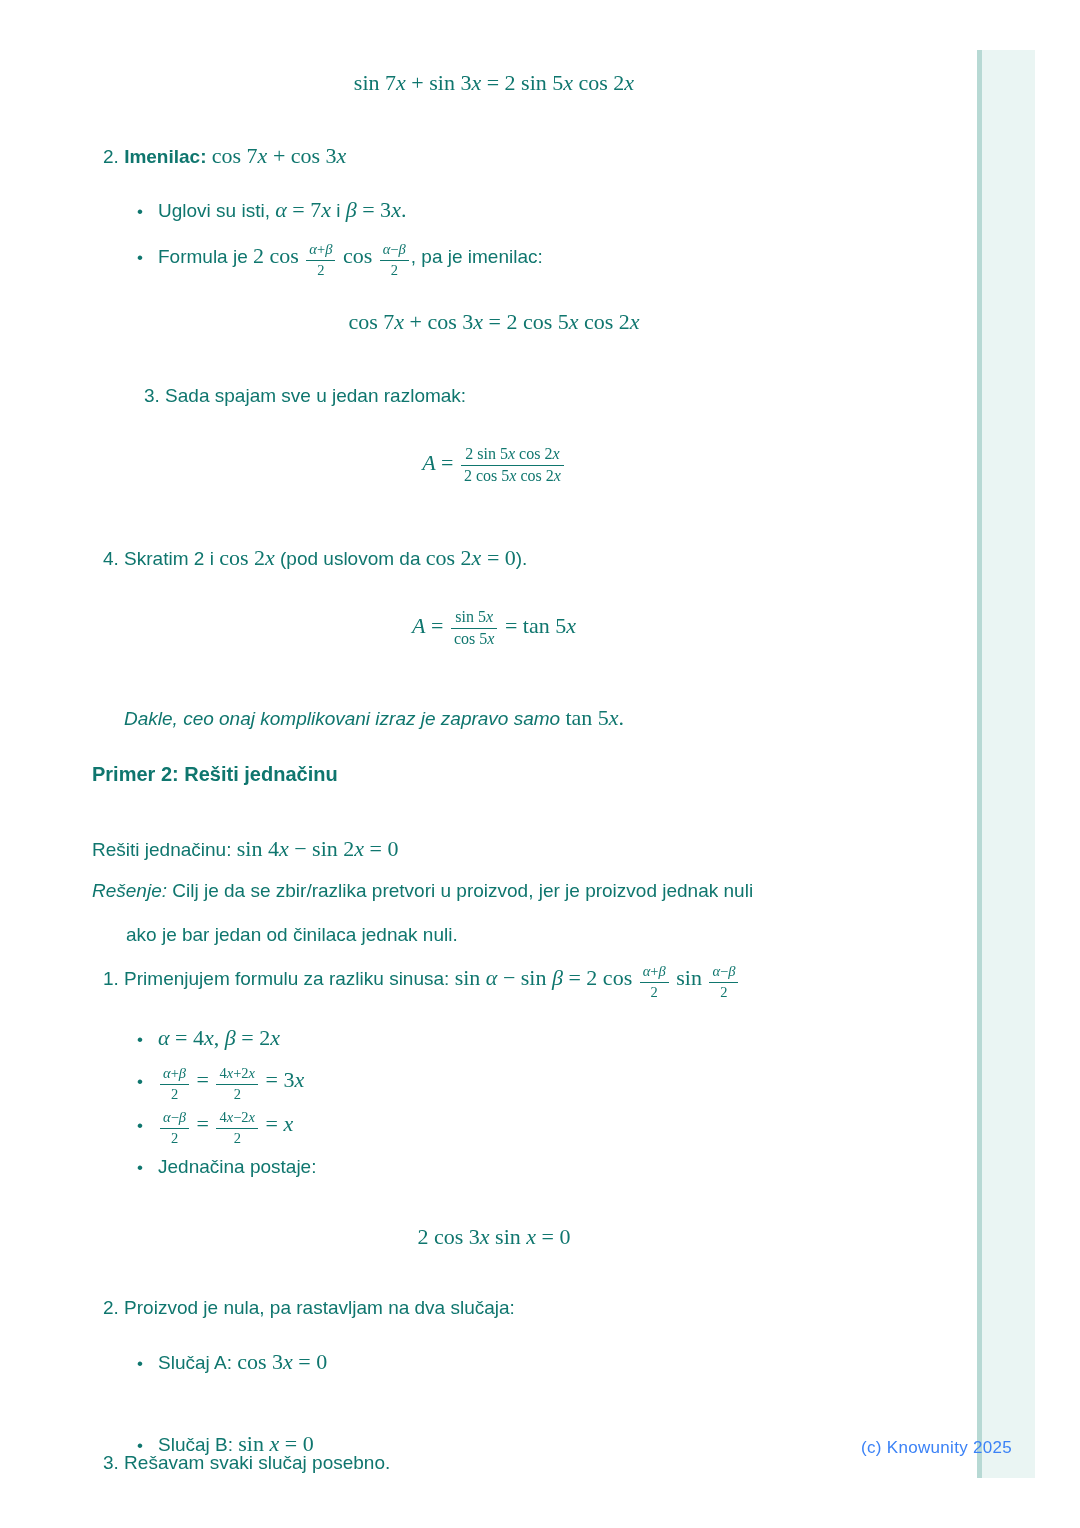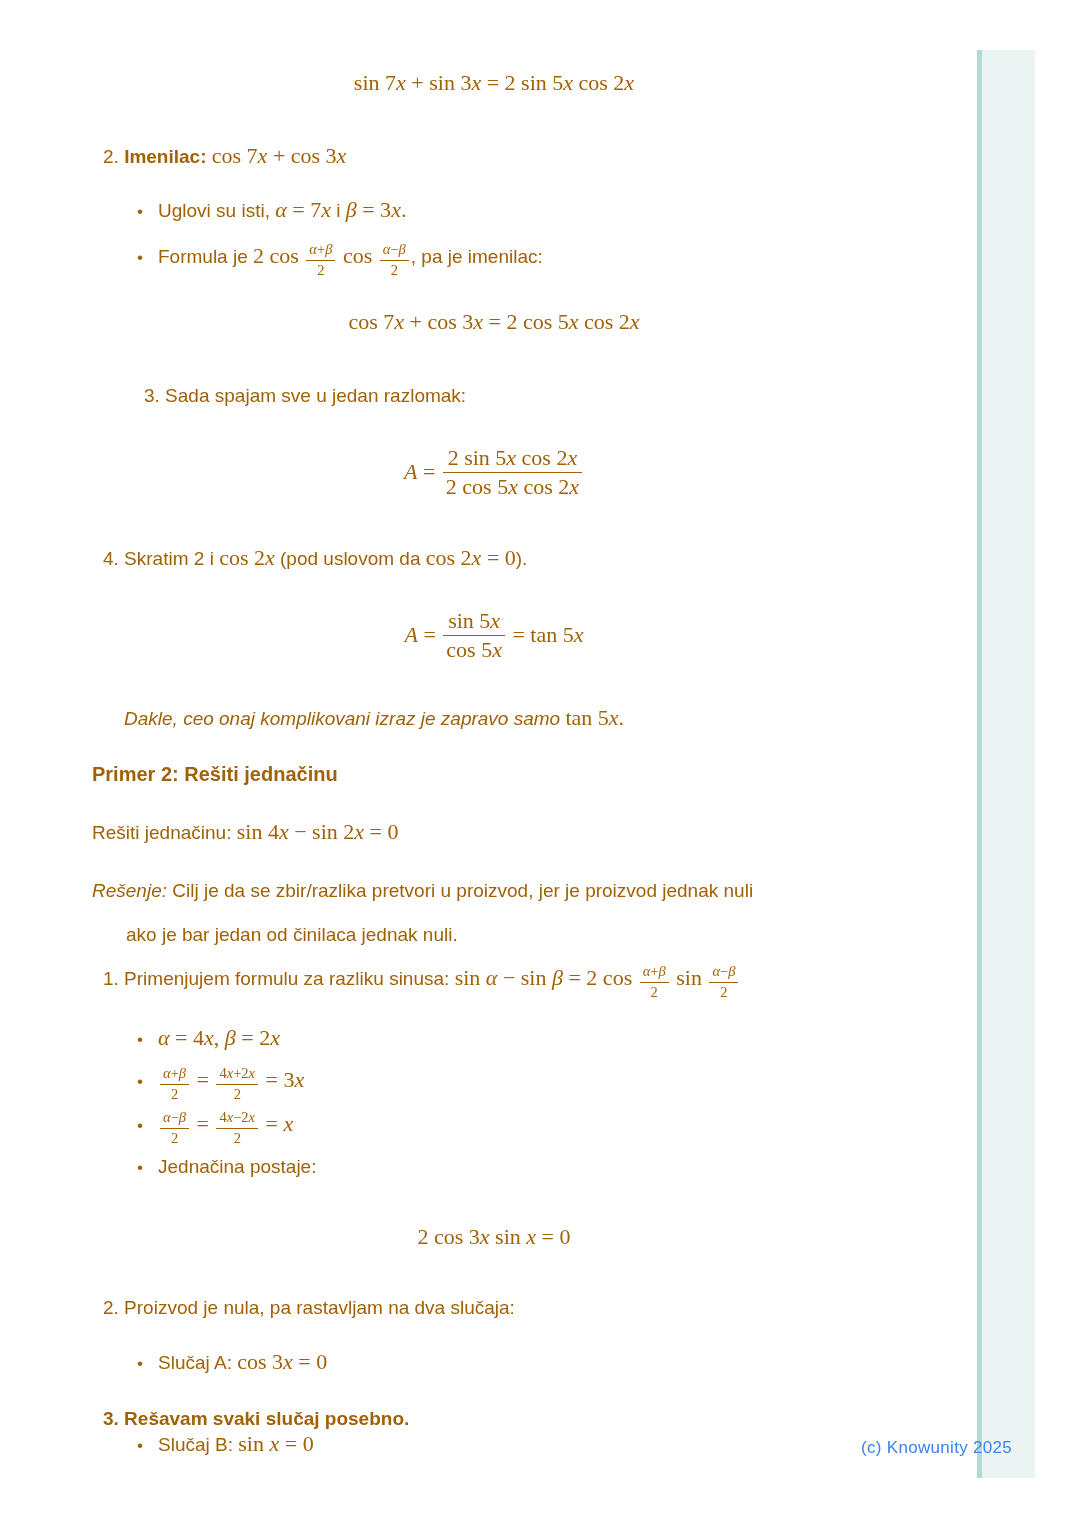--- a/index.html
+++ b/index.html
@@ -10,35 +10,35 @@
   }
   .stripe{
     position:absolute;left:977px;top:50px;width:53px;height:1428px;
     background:#eaf5f3;border-left:5px solid #b7d9d4;z-index:1;
   }
   .watermark{
     position:absolute;top:1438px;right:68px;z-index:3;
     font-size:17px;color:#3b82f6;letter-spacing:0.3px;
   }
   .block{
-    position:absolute;z-index:2;color:#a16207;
+    position:absolute;z-index:2;color:#0f766e;
     font-size:19px;line-height:30px;white-space:nowrap;
   }
-  .block.h{font-weight:700;font-size:20px;color:#a16207;}
+  .block.h{font-weight:700;font-size:20px;color:#0f766e;}
   .block.center{left:91px;width:806px;text-align:center;}
   .block.li{left:137px;}
   .bullet{display:inline-block;width:21px;font-size:17px;}
   .tk-b{font-weight:700;}
   .tk-ti{font-style:italic;}
   .tk-r,.tk-i{font-family:"Liberation Serif","DejaVu Serif",serif;font-size:22px;}
   .tk-i{font-style:italic;}
   .frac{
     display:inline-block;text-align:center;vertical-align:-0.68em;
     font-family:"Liberation Serif","DejaVu Serif",serif;
-    font-size:22px;line-height:1.18;margin:0 2px;
+    font-size:16px;line-height:1.18;margin:0 2px;
   }
   .frac .num{display:block;padding:0 3px 1px;border-bottom:1.4px solid currentColor;}
   .frac .den{display:block;padding:1px 3px 0;}
   .frac.small{font-size:14.5px;vertical-align:-0.8em;}
   .frac .tk-r,.frac .tk-i{font-size:inherit;}
 </style>
 </head>
 <body>
 
 <div class="stripe"></div>
@@ -50,26 +50,26 @@
     <div class="block p" style="top: 141px; left: 103px;"><span class="tk-t">2. </span><span class="tk-b">Imenilac: </span><span class="tk-r">cos 7</span><span class="tk-i">x</span><span class="tk-r"> + cos 3</span><span class="tk-i">x</span></div>
     <div class="block li" style="top: 195px;"><span class="bullet">•</span><span class="tk-t">Uglovi su isti, </span><span class="tk-i">α</span><span class="tk-r"> = 7</span><span class="tk-i">x</span><span class="tk-t"> i </span><span class="tk-i">β</span><span class="tk-r"> = 3</span><span class="tk-i">x</span><span class="tk-r">.</span></div>
     <div class="block li" style="top: 241px;"><span class="bullet">•</span><span class="tk-t">Formula je </span><span class="tk-r">2 cos </span><span class="frac small"><span class="num"><span class="tk-i">α</span><span class="tk-r">+</span><span class="tk-i">β</span></span><span class="den"><span class="tk-r">2</span></span></span><span class="tk-r"> cos </span><span class="frac small"><span class="num"><span class="tk-i">α</span><span class="tk-r">−</span><span class="tk-i">β</span></span><span class="den"><span class="tk-r">2</span></span></span><span class="tk-t">, pa je imenilac:</span></div>
     <div class="block center" style="top: 307px;"><span class="tk-r">cos 7</span><span class="tk-i">x</span><span class="tk-r"> + cos 3</span><span class="tk-i">x</span><span class="tk-r"> = 2 cos 5</span><span class="tk-i">x</span><span class="tk-r"> cos 2</span><span class="tk-i">x</span></div>
     <div class="block p" style="top: 381px; left: 103px; margin-left: 41px;"><span class="tk-t">3. Sada spajam sve u jedan razlomak:</span></div>
     <div class="block center" style="top: 445px;"><span class="tk-i">A</span><span class="tk-r"> = </span><span class="frac"><span class="num"><span class="tk-r">2 sin 5</span><span class="tk-i">x</span><span class="tk-r"> cos 2</span><span class="tk-i">x</span></span><span class="den"><span class="tk-r">2 cos 5</span><span class="tk-i">x</span><span class="tk-r"> cos 2</span><span class="tk-i">x</span></span></span></div>
     <div class="block p" style="top: 543px; left: 103px;"><span class="tk-t">4. Skratim 2 i </span><span class="tk-r">cos 2</span><span class="tk-i">x</span><span class="tk-t"> (pod uslovom da </span><span class="tk-r">cos 2</span><span class="tk-i">x</span><span class="tk-r"> = 0</span><span class="tk-t">).</span></div>
     <div class="block center" style="top: 608px;"><span class="tk-i">A</span><span class="tk-r"> = </span><span class="frac"><span class="num"><span class="tk-r">sin 5</span><span class="tk-i">x</span></span><span class="den"><span class="tk-r">cos 5</span><span class="tk-i">x</span></span></span><span class="tk-r"> = tan 5</span><span class="tk-i">x</span></div>
     <div class="block p" style="top: 703px; left: 124px;"><span class="tk-ti">Dakle, ceo onaj komplikovani izraz je zapravo samo </span><span class="tk-r">tan 5</span><span class="tk-i">x</span><span class="tk-r">.</span></div>
     <div class="block h" style="top: 759px; left: 92px;"><span class="tk-b">Primer 2: Rešiti jednačinu</span></div>
-    <div class="block p" style="top: 817px; left: 92px;"><span class="tk-t">Rešiti jednačinu: </span><span class="tk-r">sin 4</span><span class="tk-i">x</span><span class="tk-r"> − sin 2</span><span class="tk-i">x</span><span class="tk-r"> = 0</span></div>
+    <div class="block p" style="top: 834px; left: 92px;"><span class="tk-t">Rešiti jednačinu: </span><span class="tk-r">sin 4</span><span class="tk-i">x</span><span class="tk-r"> − sin 2</span><span class="tk-i">x</span><span class="tk-r"> = 0</span></div>
     <div class="block p" style="top: 876px; left: 92px;"><span class="tk-ti">Rešenje: </span><span class="tk-t">Cilj je da se zbir/razlika pretvori u proizvod, jer je proizvod jednak nuli</span></div>
     <div class="block p" style="top: 920px; left: 92px; margin-left: 34px;"><span class="tk-t">ako je bar jedan od činilaca jednak nuli.</span></div>
     <div class="block p" style="top: 963px; left: 103px;"><span class="tk-t">1. Primenjujem formulu za razliku sinusa: </span><span class="tk-r">sin </span><span class="tk-i">α</span><span class="tk-r"> − sin </span><span class="tk-i">β</span><span class="tk-r"> = 2 cos </span><span class="frac small"><span class="num"><span class="tk-i">α</span><span class="tk-r">+</span><span class="tk-i">β</span></span><span class="den"><span class="tk-r">2</span></span></span><span class="tk-r"> sin </span><span class="frac small"><span class="num"><span class="tk-i">α</span><span class="tk-r">−</span><span class="tk-i">β</span></span><span class="den"><span class="tk-r">2</span></span></span></div>
     <div class="block li" style="top: 1023px;"><span class="bullet">•</span><span class="tk-i">α</span><span class="tk-r"> = 4</span><span class="tk-i">x</span><span class="tk-r">, </span><span class="tk-i">β</span><span class="tk-r"> = 2</span><span class="tk-i">x</span></div>
     <div class="block li" style="top: 1065px;"><span class="bullet">•</span><span class="frac small"><span class="num"><span class="tk-i">α</span><span class="tk-r">+</span><span class="tk-i">β</span></span><span class="den"><span class="tk-r">2</span></span></span><span class="tk-r"> = </span><span class="frac small"><span class="num"><span class="tk-r">4</span><span class="tk-i">x</span><span class="tk-r">+2</span><span class="tk-i">x</span></span><span class="den"><span class="tk-r">2</span></span></span><span class="tk-r"> = 3</span><span class="tk-i">x</span></div>
     <div class="block li" style="top: 1109px;"><span class="bullet">•</span><span class="frac small"><span class="num"><span class="tk-i">α</span><span class="tk-r">−</span><span class="tk-i">β</span></span><span class="den"><span class="tk-r">2</span></span></span><span class="tk-r"> = </span><span class="frac small"><span class="num"><span class="tk-r">4</span><span class="tk-i">x</span><span class="tk-r">−2</span><span class="tk-i">x</span></span><span class="den"><span class="tk-r">2</span></span></span><span class="tk-r"> = </span><span class="tk-i">x</span></div>
     <div class="block li" style="top: 1152px;"><span class="bullet">•</span><span class="tk-t">Jednačina postaje:</span></div>
     <div class="block center" style="top: 1222px;"><span class="tk-r">2 cos 3</span><span class="tk-i">x</span><span class="tk-r"> sin </span><span class="tk-i">x</span><span class="tk-r"> = 0</span></div>
     <div class="block p" style="top: 1293px; left: 103px;"><span class="tk-t">2. Proizvod je nula, pa rastavljam na dva slučaja:</span></div>
     <div class="block li" style="top: 1347px;"><span class="bullet">•</span><span class="tk-t">Slučaj A: </span><span class="tk-r">cos 3</span><span class="tk-i">x</span><span class="tk-r"> = 0</span></div>
     <div class="block li" style="top: 1429px;"><span class="bullet">•</span><span class="tk-t">Slučaj B: </span><span class="tk-r">sin </span><span class="tk-i">x</span><span class="tk-r"> = 0</span></div>
-    <div class="block p" style="top: 1404px; left: 103px; font-weight: bold;"><span class="tk-t">3. Rešavam svaki slučaj posebno.</span></div>
+    <div class="block p" style="top: 1448px; left: 103px;"><span class="tk-t">3. Rešavam svaki slučaj posebno.</span></div>
   </div>
 
 </body></html>

